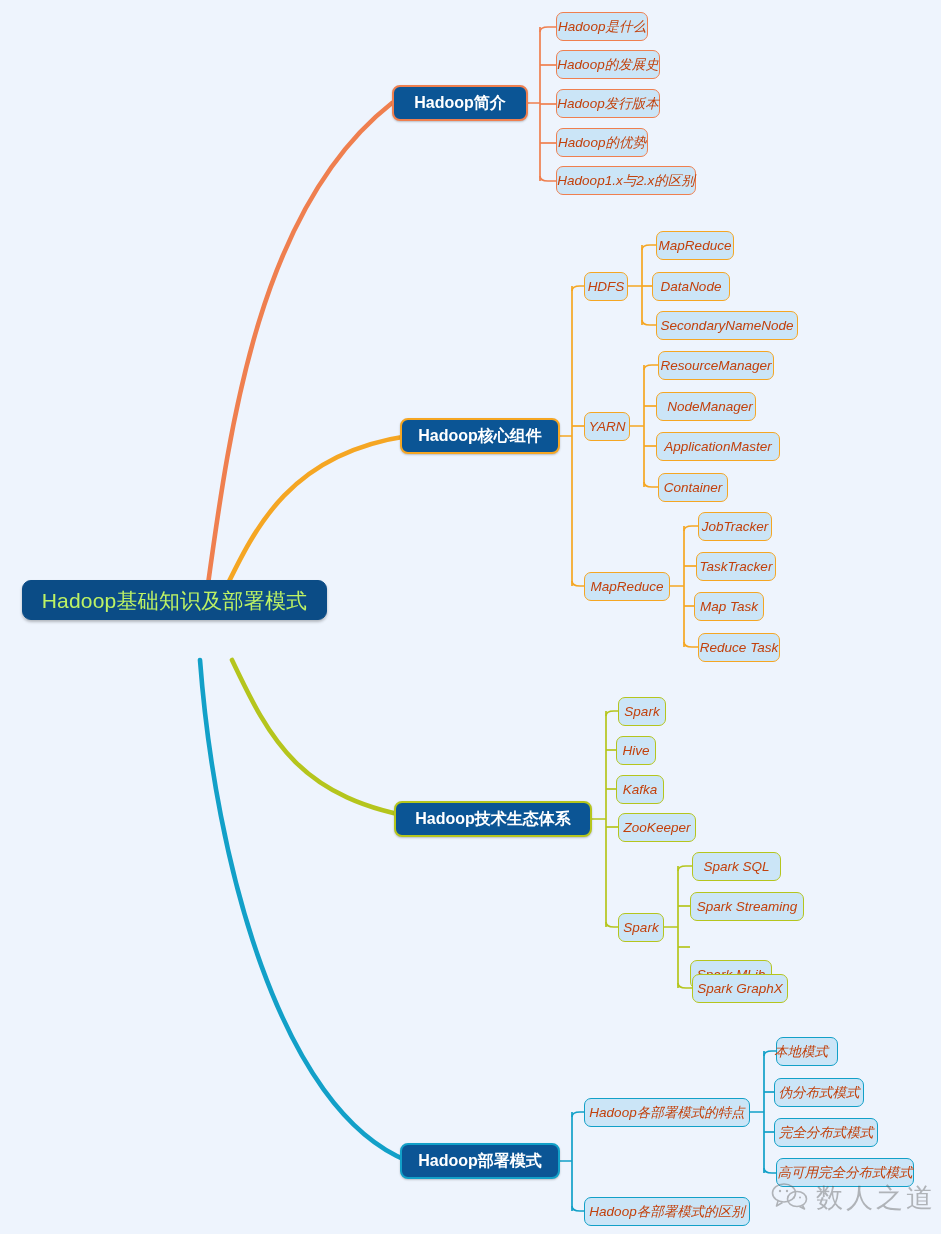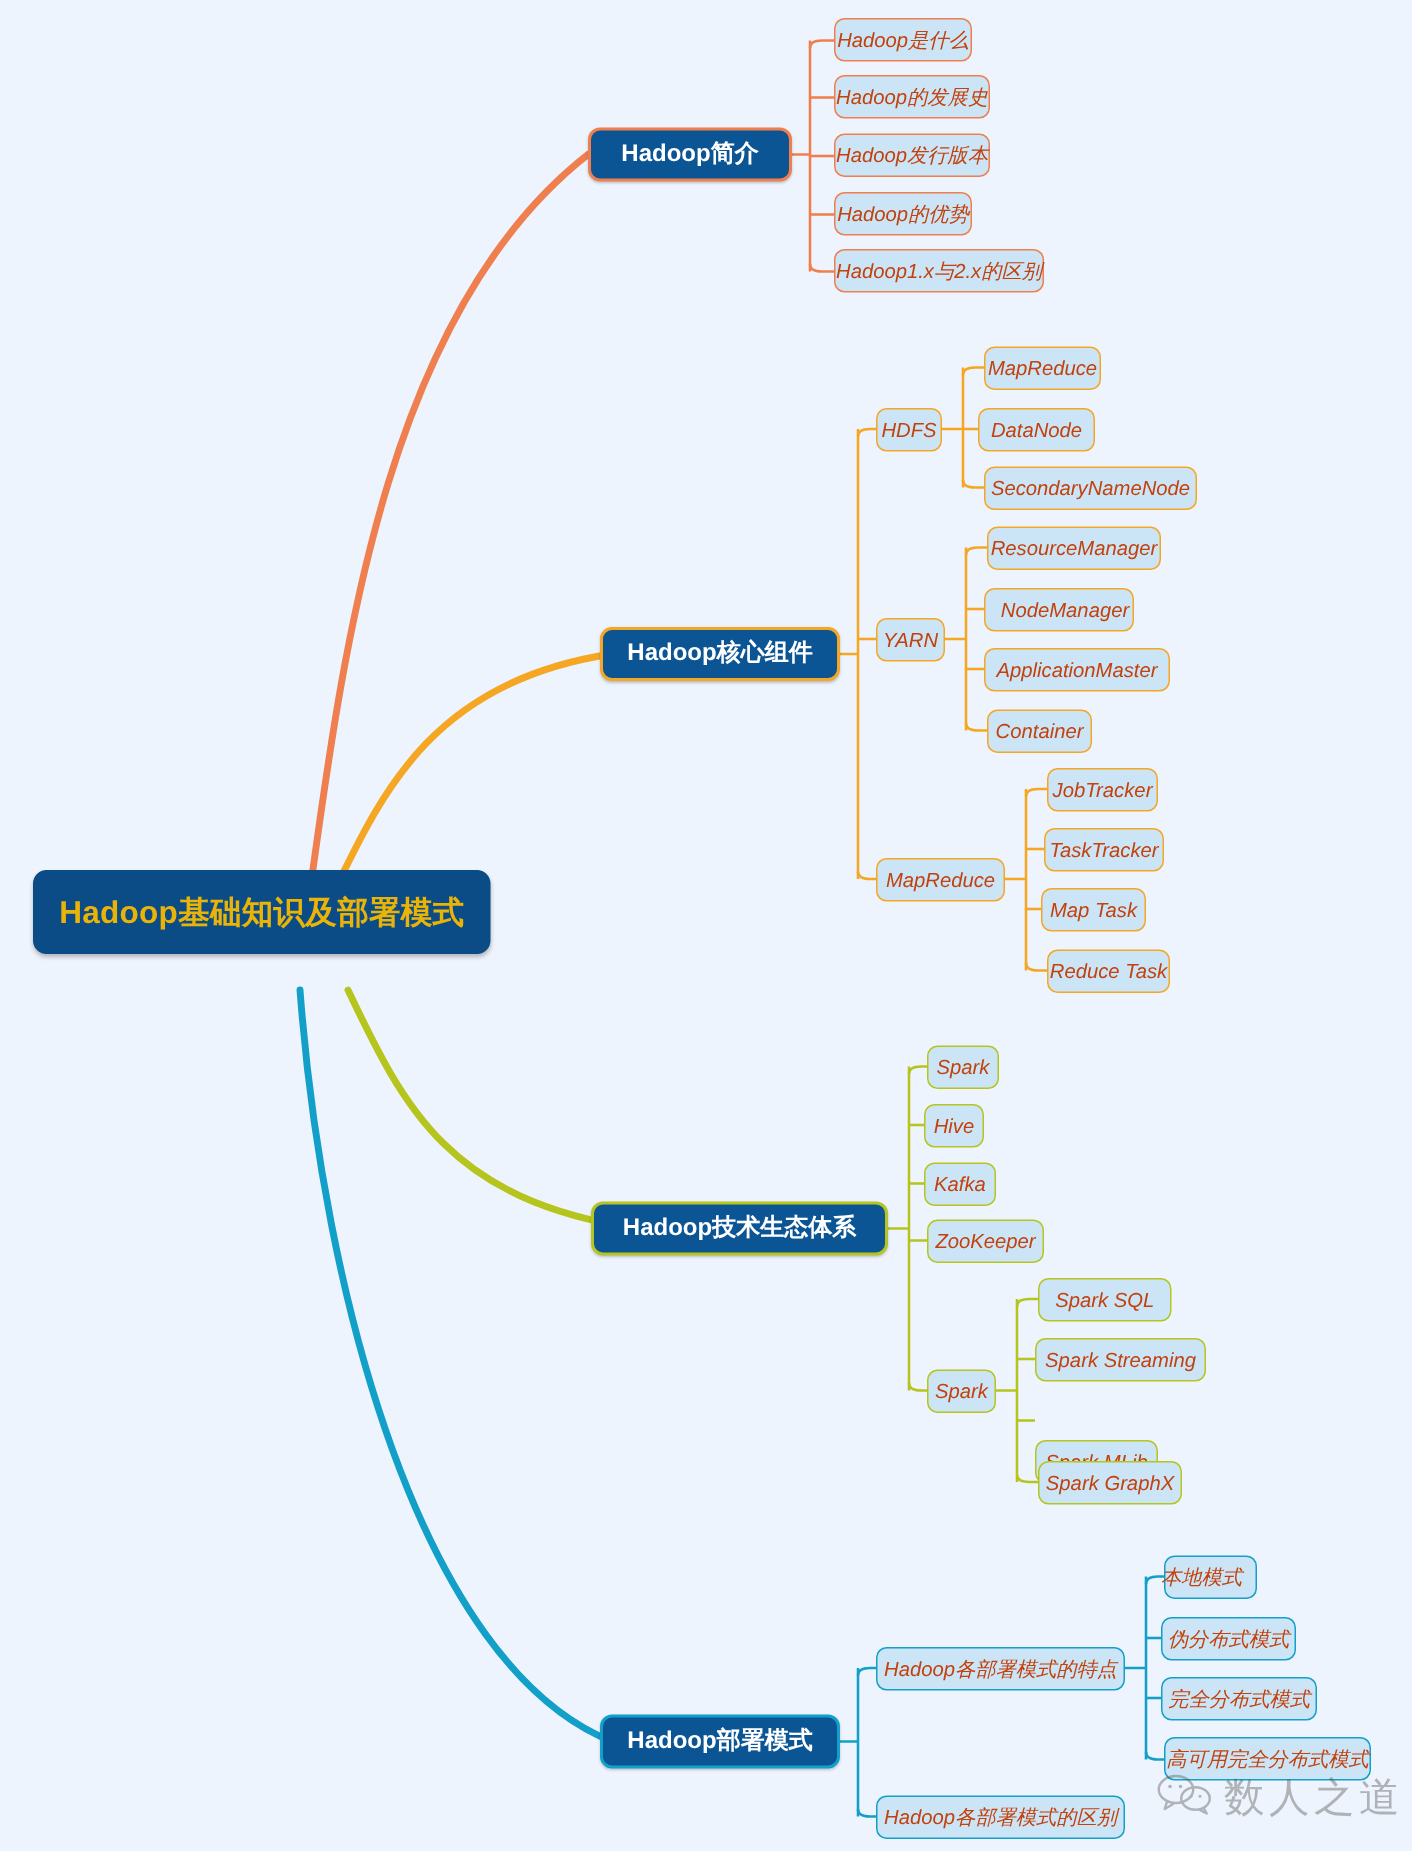--- a/index.html
+++ b/index.html
@@ -38,27 +38,26 @@
     justify-content: center;
     white-space: nowrap;
     line-height: 1;
   }
 
   
   .root-node {
     background: #0b4c86;
     border: 1px solid #0b4c86;
     border-radius: 9px;
-    color: #eab308;
+    color: #bef264;
     font-size: 21px;
     padding: 0 18px;
-    height: 56px;
+    height: 40px;
     box-shadow: 0 2px 3px rgba(0,0,0,0.25);
     letter-spacing: 0.2px;
-    font-weight: bold;
   }
 
   
   .branch-node {
     background: #0b5595;
     border-radius: 8px;
     color: #ffffff;
     font-size: 16px;
     font-weight: bold;
     padding: 0 14px;

